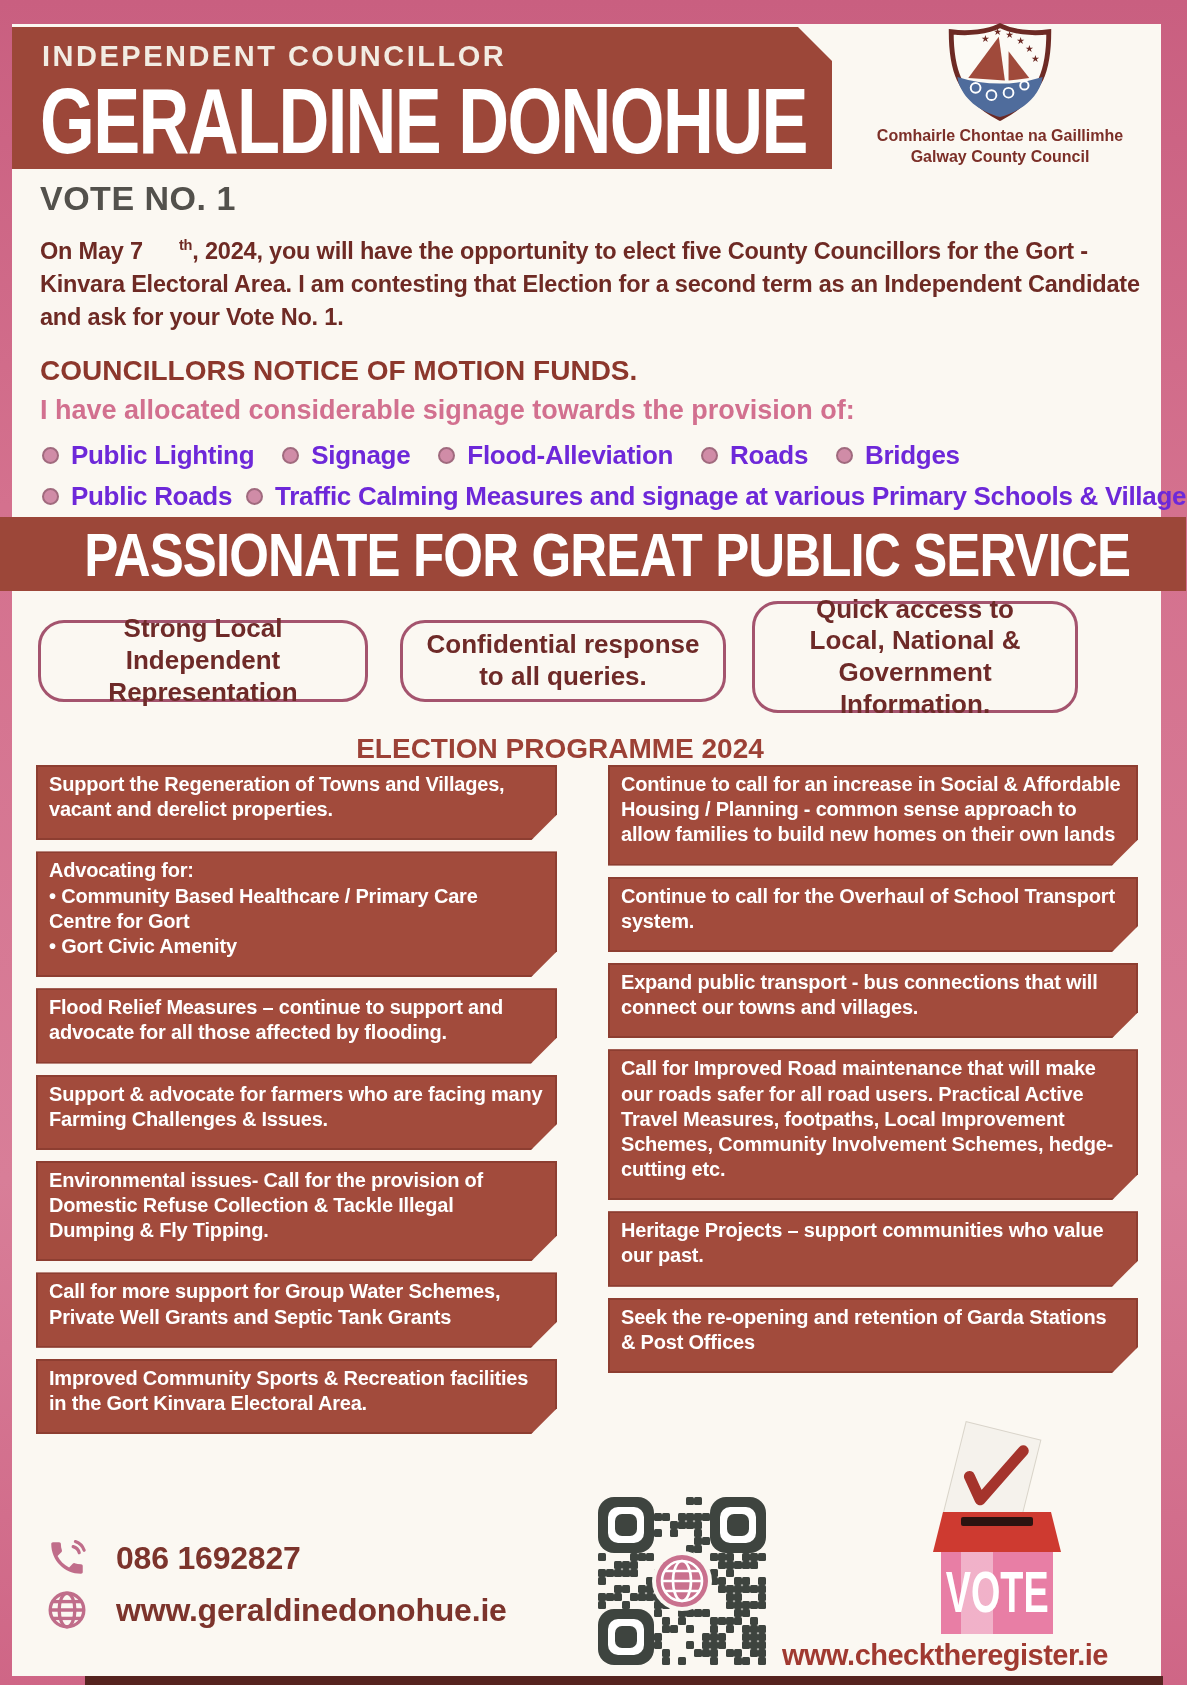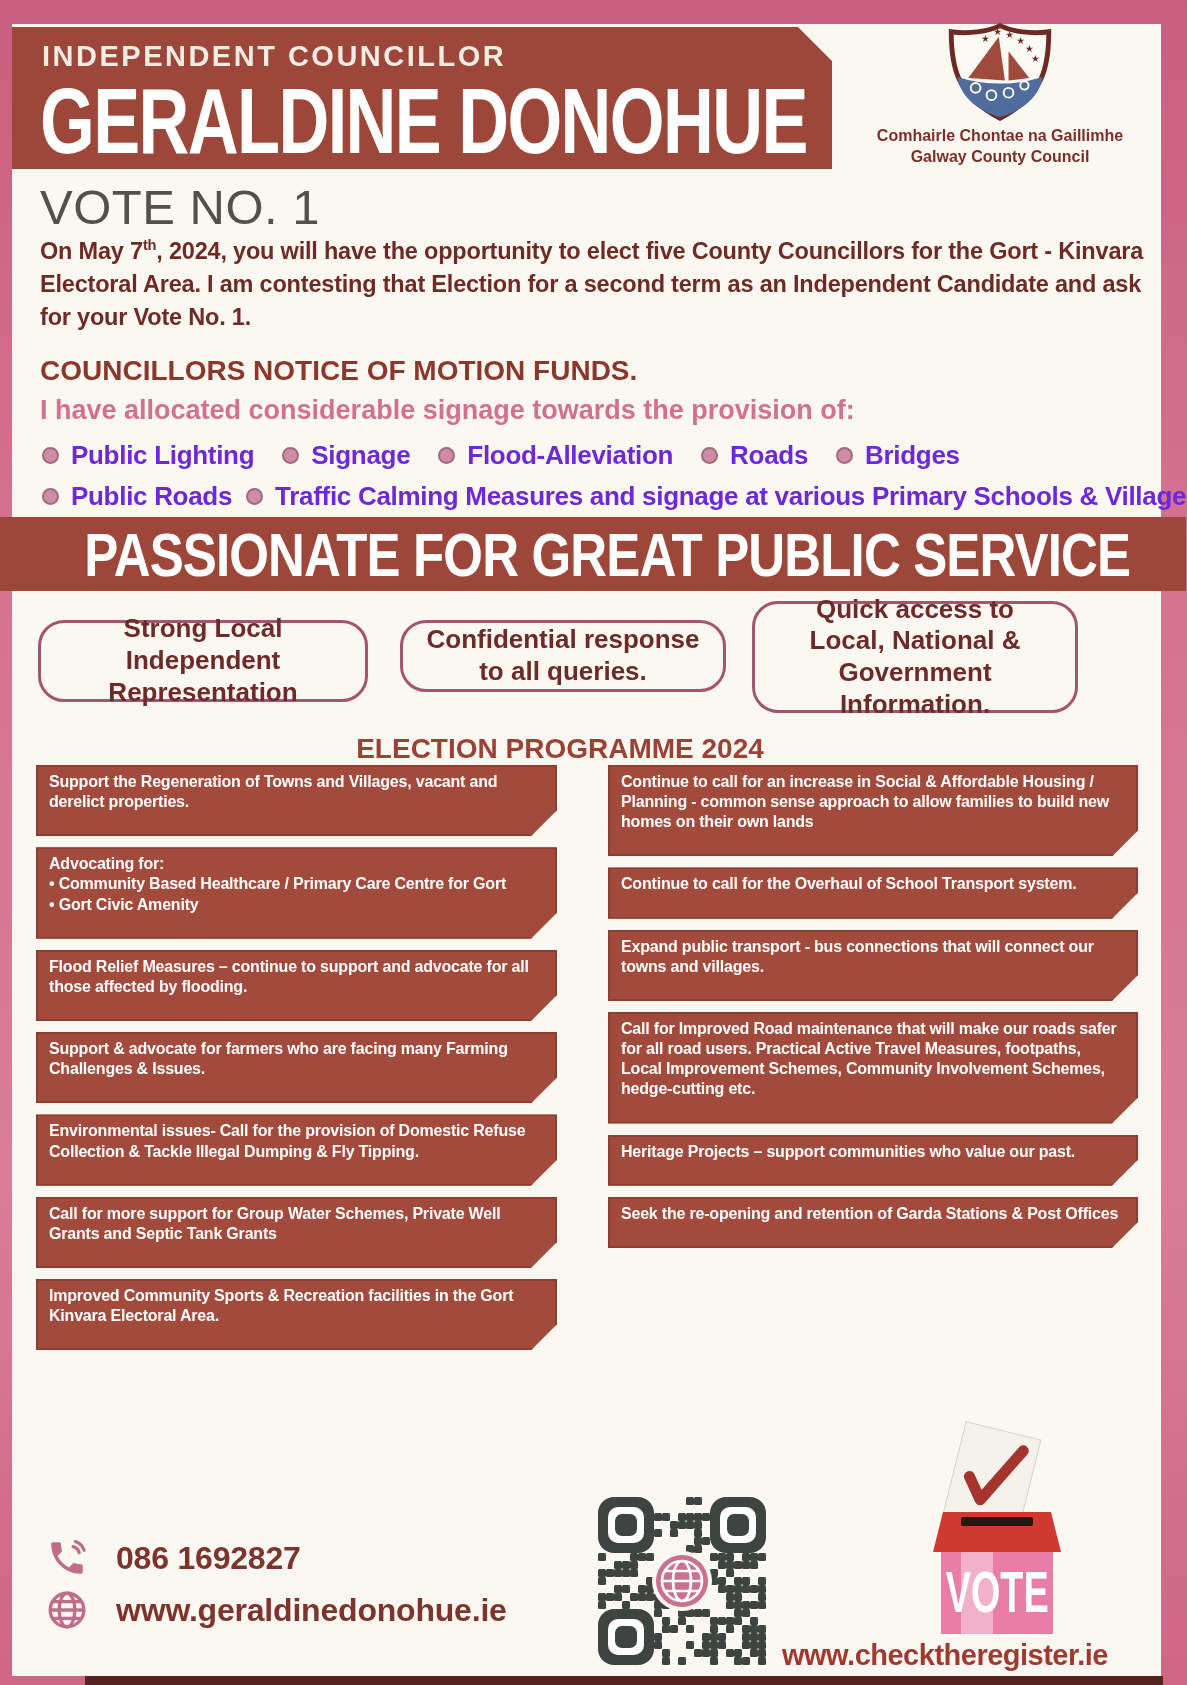--- a/index.html
+++ b/index.html
@@ -19,24 +19,24 @@
   .kicker{margin:13px 0 0 30px;font-size:29px;font-weight:700;letter-spacing:2.5px;color:#f2ece3;}
   .big-name{
     margin:4px 0 0 28px;font-size:88px;font-weight:800;color:#ffffff;line-height:.95;
     letter-spacing:-2px;transform:scale(.8,1.05);transform-origin:left top;white-space:nowrap;
   }
   .crest{position:absolute;left:858px;top:22px;width:284px;text-align:center;}
   .crest svg{display:block;margin:0 auto;}
   .crest-caption{font-size:16px;font-weight:700;color:#7c2f28;line-height:1.3;margin-top:4px;}
 
   
-  .intro-title{position:absolute;left:40px;top:179px;font-size:49px;font-weight:400;color:#53514c;letter-spacing:.5px;}
+  .intro-title{position:absolute;left:40px;top:179px;font-size:34px;font-weight:700;color:#53514c;letter-spacing:.5px;}
   .intro-para{position:absolute;left:40px;top:235px;width:1108px;font-size:23.5px;font-weight:600;
     color:#6e2a24;line-height:1.4;letter-spacing:-.2px;}
-  .intro-para sup{font-size:.62em;vertical-align:super;}
+  .intro-para sup{font-size:.62em;vertical-align:super;margin-left:36px;}
   .intro-para b{font-weight:800;}
 
   
   .funds-title{position:absolute;left:40px;top:355px;font-size:28px;font-weight:800;color:#8c372c;}
   .funds-subtitle{position:absolute;left:40px;top:395px;font-size:27px;font-weight:800;color:#d2708f;}
   .funds-row{position:absolute;left:42px;display:flex;flex-wrap:nowrap;gap:28px;}
   .funds-row.r1{top:440px;}
   .funds-row.r2{top:481px;gap:14px;}
   .bullet-item{display:flex;align-items:center;gap:12px;font-size:26px;font-weight:700;color:#6d28d9;letter-spacing:-.3px;white-space:nowrap;}
   .dot{width:13px;height:13px;border-radius:50%;background:#d08ca7;border:2px solid #a06a7e;flex:none;}
@@ -45,31 +45,31 @@
   .service-banner{position:absolute;left:0;top:517px;width:1158px;height:74px;background:#9c4739;
     display:flex;align-items:center;justify-content:center;padding-left:28px;}
   .service-banner span{font-size:58px;font-weight:800;color:#ffffff;letter-spacing:-1px;
     transform:scale(.88,1.05);white-space:nowrap;}
 
   
   .pledge{position:absolute;border:3px solid #a4546e;border-radius:26px;box-sizing:border-box;
     display:flex;align-items:center;justify-content:center;text-align:center;
     color:#6e2a28;font-size:26px;font-weight:700;line-height:1.22;padding:6px 20px;}
   .pledge.p1{left:38px;top:620px;width:330px;height:82px;}
-  .pledge.p2{left:400px;top:620px;width:326px;height:72px;}
+  .pledge.p2{left:400px;top:620px;width:326px;height:82px;border-radius:25px;}
   .pledge.p3{left:752px;top:601px;width:326px;height:112px;}
 
   
   .prog-title{position:absolute;left:0;top:733px;width:1120px;text-align:center;
     font-size:28px;font-weight:800;color:#9c4136;}
   .prog-col{position:absolute;top:765px;}
   .prog-col.left{left:36px;width:521px;}
   .prog-col.right{left:608px;width:530px;}
-  .prog-box{background:#a24b3c;color:#ffffff;font-size:16px;font-weight:600;line-height:1.26;
-    letter-spacing:-.2px;padding:7px 13px 24px;margin-bottom:11px;white-space:pre-line;
+  .prog-box{background:#a24b3c;color:#ffffff;font-size:20px;font-weight:600;line-height:1.26;
+    letter-spacing:-.2px;padding:7px 13px 18px;margin-bottom:11px;white-space:pre-line;
     clip-path:polygon(0 0,100% 0,100% calc(100% - 26px),calc(100% - 26px) 100%,0 100%);
     box-shadow:inset 0 0 0 2px rgba(109,42,32,.4);}
 
   
   .contact{position:absolute;left:44px;top:1532px;}
   .contact-row{display:flex;align-items:center;gap:26px;height:52px;}
   .contact-row .icon{width:46px;height:46px;display:flex;align-items:center;justify-content:center;flex:none;}
   .contact-row .txt{font-size:32px;font-weight:700;color:#7c342c;letter-spacing:-.2px;}
 
   

